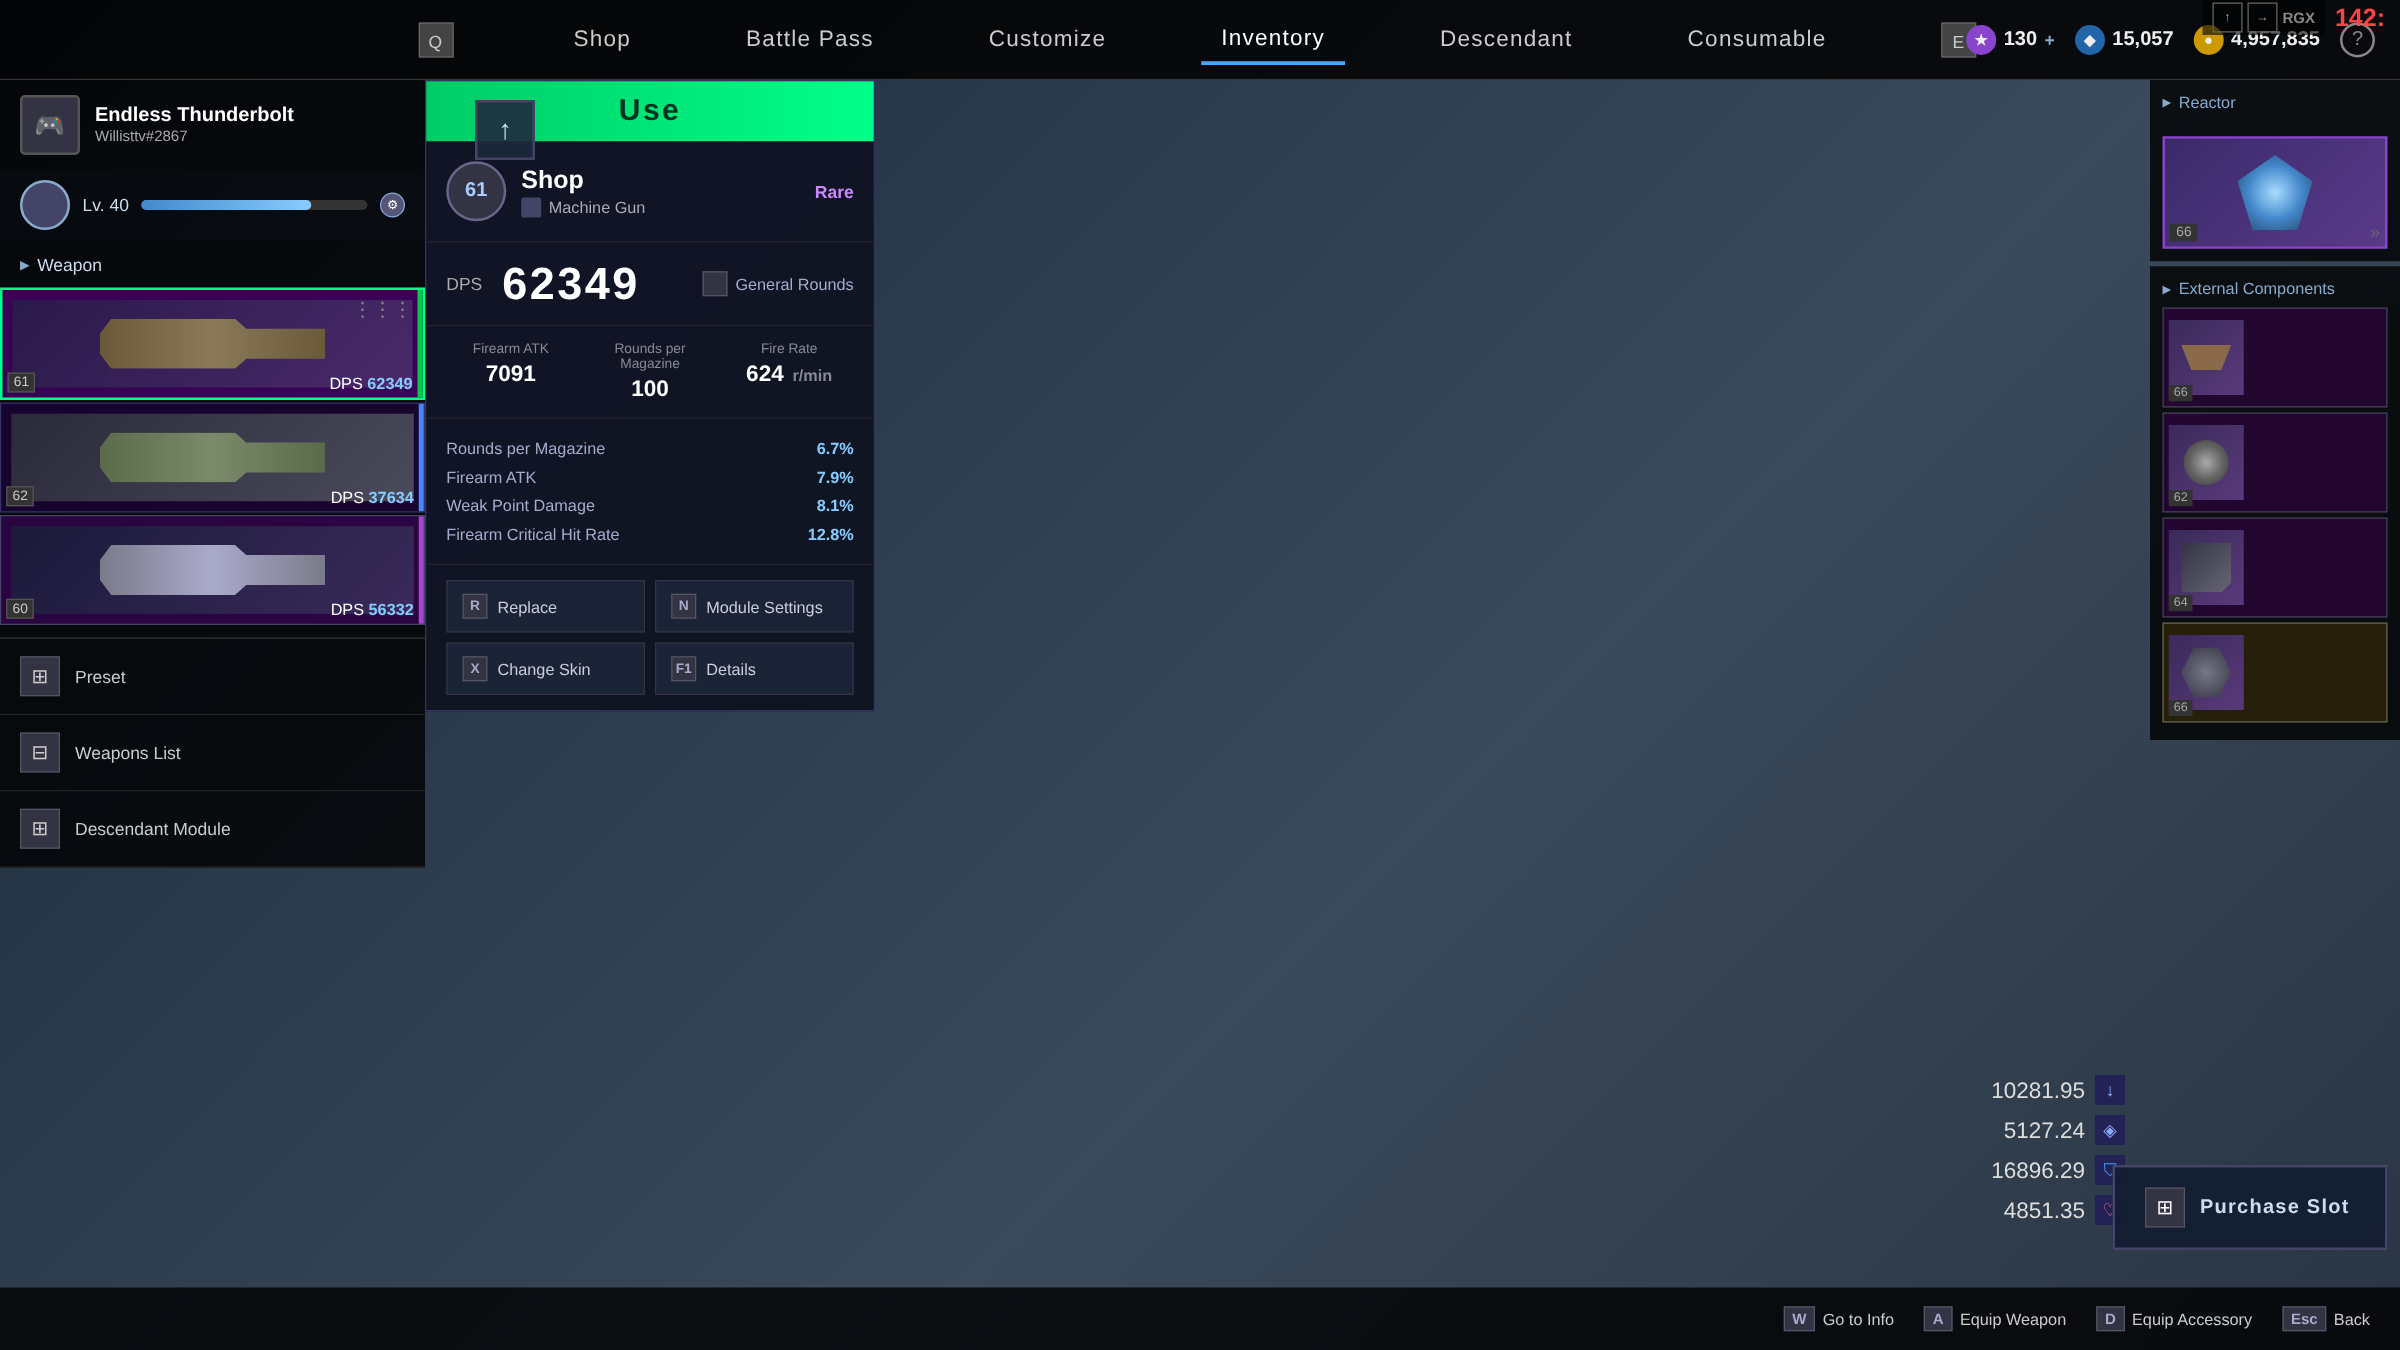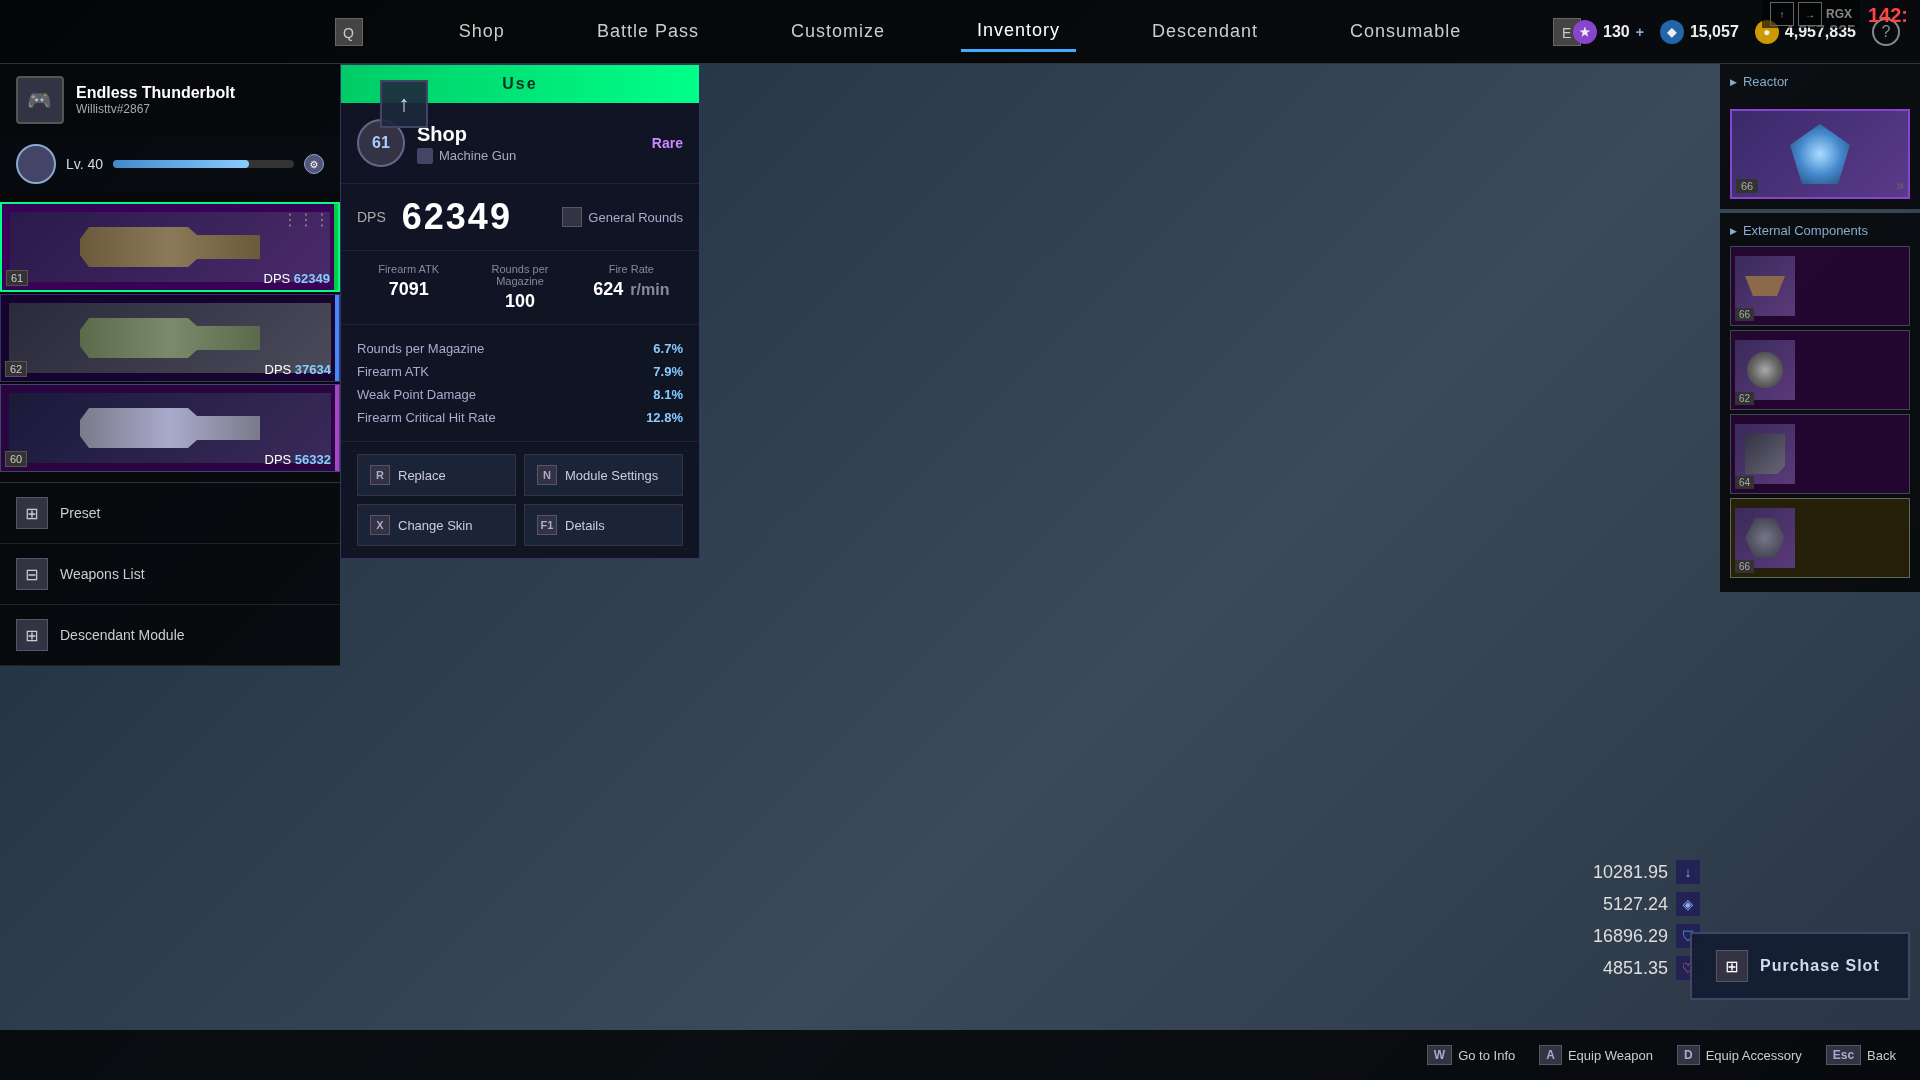--- a/index.html
+++ b/index.html
@@ -329,21 +329,21 @@
       left: 340px;
       width: 360px;
       background: rgba(15, 20, 35, 0.97);
       border: 1px solid #336;
       z-index: 80;
     }
     .weapon-detail-header {
       background: linear-gradient(90deg, #00cc66, #00ff88);
       padding: 10px 16px;
       text-align: center;
-      font-size: 16px;
+      font-size: 24px;
       font-weight: bold;
       color: #003322;
       letter-spacing: 2px;
     }
     .weapon-detail-info {
       padding: 16px;
       display: flex;
       align-items: center;
       gap: 12px;
       border-bottom: 1px solid #223;
@@ -793,20 +793,21 @@
     <div class="level-avatar"></div>
     <span class="level-text">Lv. <span>40</span></span>
     <div class="level-bar-container">
       <div class="level-bar" style="width:75%;"></div>
     </div>
     <div class="level-icon">⚙</div>
   </div>
 
 
   <div class="weapon-section">
+    <div class="weapon-section-title">Weapon</div>
 
     <div class="weapon-card selected">
       <div class="weapon-bar green"></div>
       <div class="weapon-img">
         <div class="weapon-shape"></div>
       </div>
       <div class="weapon-options-btn">⋮⋮⋮</div>
       <div class="weapon-level-badge">61</div>
       <div class="weapon-dps">DPS <span>62349</span></div>
     </div>
@@ -880,21 +881,21 @@
       <div class="stat-value">7091</div>
     </div>
     <div class="stat-item">
       <div class="stat-label">Rounds per Magazine</div>
       <div class="stat-value">100</div>
     </div>
     <div class="stat-item">
       <div class="stat-label">Fire Rate</div>
       <div class="stat-value">
         <span>624</span>
-        <span class="stat-sub" style="font-size:16px;color:#889;margin-left:2px;">r/min</span>
+        <span class="stat-sub" style="font-size:13px;color:#889;margin-left:2px;">r/min</span>
       </div>
     </div>
   </div>
 
   <div class="bonus-stats">
     <div class="bonus-stat-row">
       <span class="bonus-stat-name">Rounds per Magazine</span>
       <span class="bonus-stat-val">6.7%</span>
     </div>
     <div class="bonus-stat-row">

